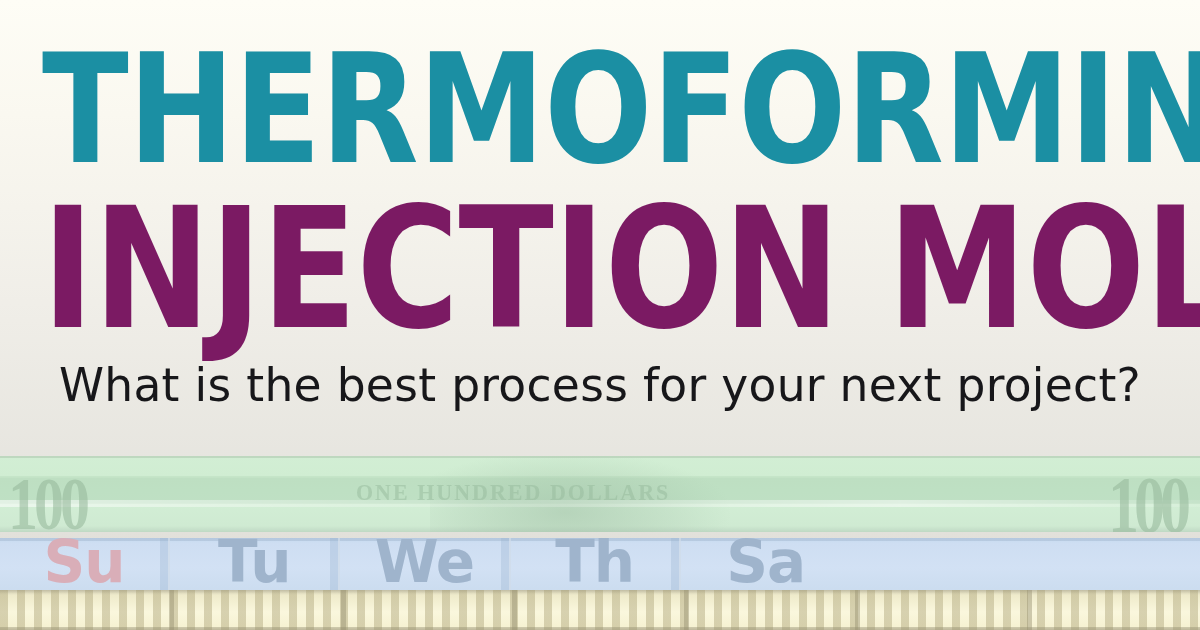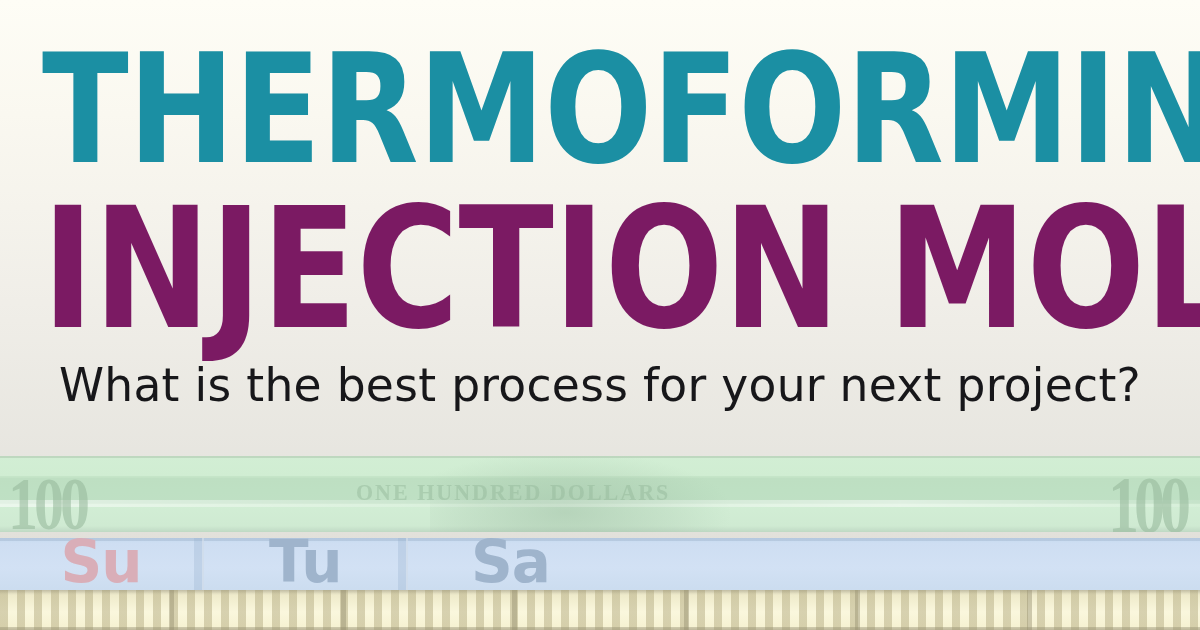--- a/index.html
+++ b/index.html
@@ -175,21 +175,21 @@
     position: absolute;
     left: 0; top: 0; right: 0; height: 3px;
     background: rgba(100,120,150,0.18);
   }
   .cal-grid {
     position: absolute;
     left: 0; top: 0;
     width: 1021px;
     height: 54px;
     display: grid;
-    grid-template-columns: repeat(5, 1fr);
+    grid-template-columns: repeat(6, 1fr);
   }
   .cal-cell {
     position: relative;
     display: flex;
     align-items: center;
     justify-content: center;
     border-right: 2px solid rgba(255,255,255,0.55);
     box-sizing: border-box;
   }
   .cal-cell:last-child { border-right: none; }
@@ -277,20 +277,26 @@
 
   <div class="band" id="calendar-band">
     <div class="cal-grid" id="cal-grid">
         <div class="cal-cell">
           <span class="cal-label sunday">Su</span>
         </div>
         <div class="cal-cell">
           <span class="cal-label">Tu</span>
         </div>
         <div class="cal-cell">
+          <span class="cal-label">We</span>
+        </div>
+        <div class="cal-cell">
+          <span class="cal-label">Th</span>
+        </div>
+        <div class="cal-cell">
           <span class="cal-label">Sa</span>
         </div>
       </div>
   </div>
 
   <div class="band" id="stripe-band">
       <div class="stripe-divider" style="left: 169.429px;"></div>
       <div class="stripe-divider" style="left: 340.857px;"></div>
       <div class="stripe-divider" style="left: 512.286px;"></div>
       <div class="stripe-divider" style="left: 683.714px;"></div>

